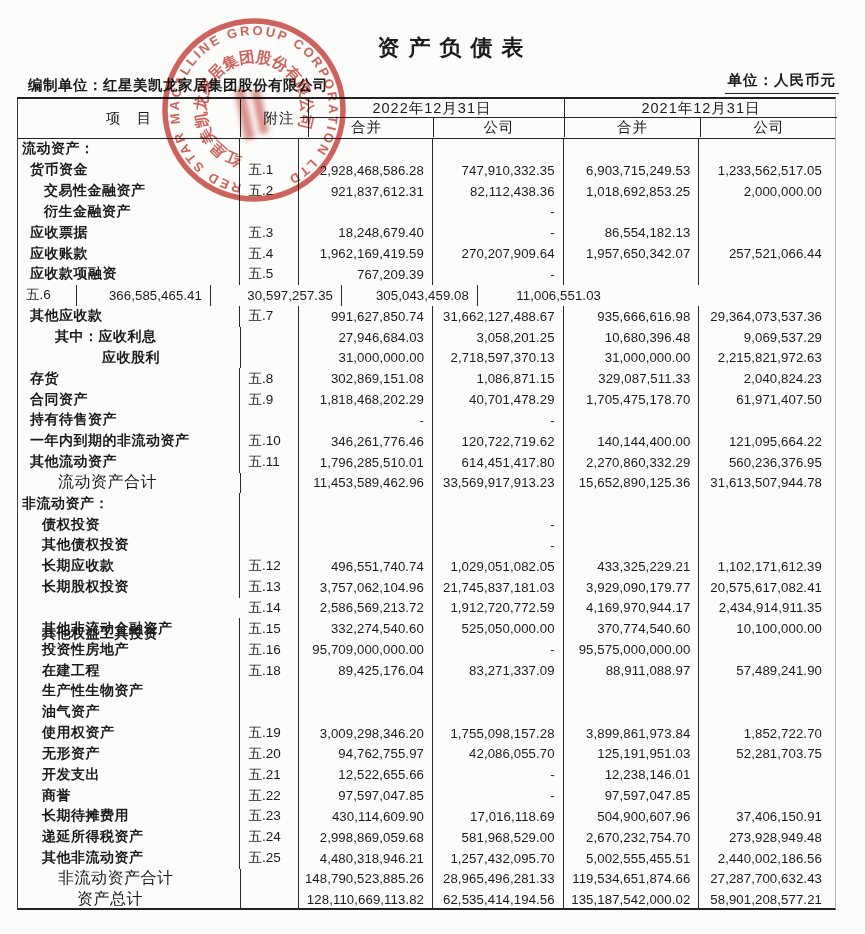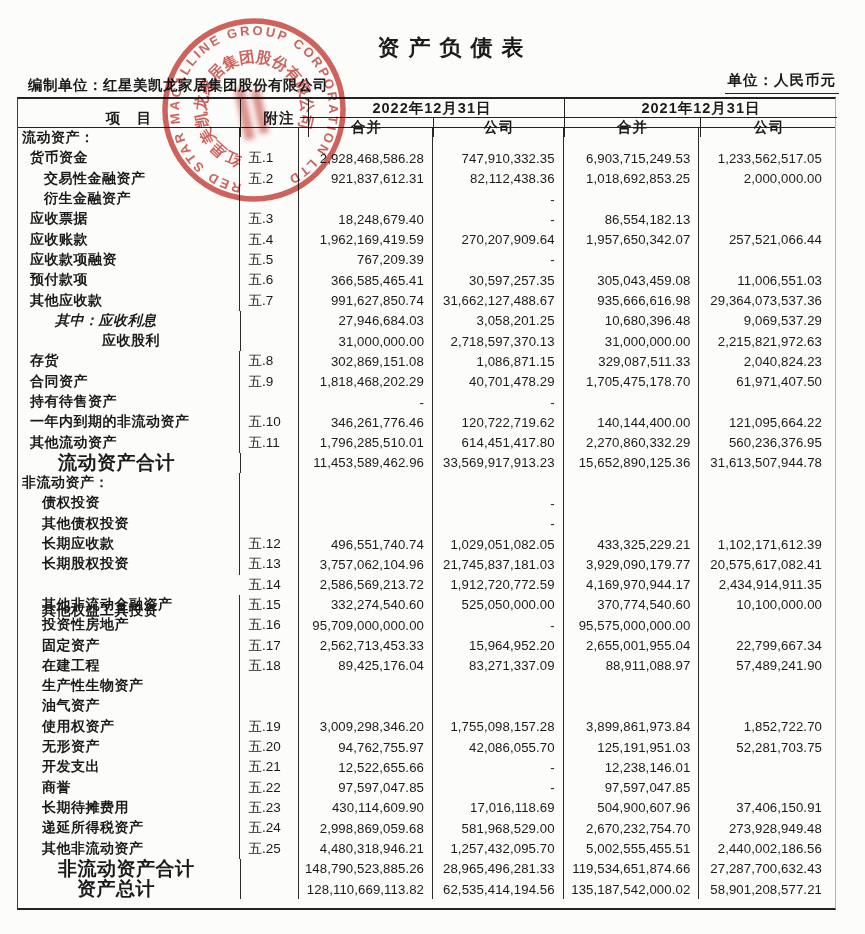--- a/index.html
+++ b/index.html
@@ -9,40 +9,40 @@
   .doc-title{position:absolute;top:33px;left:36px;width:829px;text-align:center;
         font-family:"Liberation Serif","DejaVu Serif",serif;font-size:22px;font-weight:700;
         letter-spacing:9px;text-indent:9px}
   .meta-prep{position:absolute;left:28px;top:76px;font-size:14.5px;font-weight:600;letter-spacing:.5px}
   .meta-unit{position:absolute;right:26px;top:71px;font-size:14.5px;font-weight:600;
         border-bottom:1.6px solid #222;padding:0 3px 3px;letter-spacing:1px}
   
   .sheet{position:absolute;left:17px;top:97px;width:819px;height:813px;
         border-top:2px solid #232323;border-bottom:2.2px solid #232323;
         border-left:1.5px solid #3a3a3a;border-right:1px solid #b5b5b0}
-  .thead{position:relative;height:29px;border-bottom:1.6px solid #232323;font-weight:700}
+  .thead{position:relative;height:40px;border-bottom:1.6px solid #232323;font-weight:400}
   .hc{position:absolute;display:flex;align-items:center;justify-content:center;
         font-size:14.5px;letter-spacing:1px}
   .h-item{left:0;top:0;width:223px;height:38px;border-right:1.6px solid #232323}
   .h-note{left:232px;top:0;width:59px;height:38px;border-right:1.6px solid #232323}
   .h-d22{left:282px;top:0;width:265px;height:19px;border-right:1.6px solid #232323;border-bottom:1.4px solid #232323}
   .h-d21{left:547px;top:0;width:272px;height:19px;border-bottom:1.4px solid #232323}
   .h-s0{left:282px;top:19px;width:134px;height:19px;border-right:1.4px solid #232323}
   .h-s1{left:416px;top:19px;width:131px;height:19px;border-right:1.6px solid #232323}
   .h-s2{left:547px;top:19px;width:136px;height:19px;border-right:1.4px solid #232323}
   .h-s3{left:683px;top:19px;width:136px;height:19px}
   .tbody{display:flex;flex-direction:column;height:771px}
   .trow{flex:1 1 0;display:flex;min-height:0}
   .c{display:flex;align-items:center;border-right:1.4px solid #2a2a2a;overflow:visible;white-space:nowrap}
   .c-item{width:223px;font-size:14px;font-weight:600;letter-spacing:.5px}
   .c-note{width:59px;padding-left:8px;font-size:13.5px;font-weight:500}
   .c-num{justify-content:flex-end;padding-right:8px;font-size:13.2px;font-weight:400;letter-spacing:.1px}
   .c-v0{width:134px}.c-v1{width:131px}.c-v2{width:136px}
   .c-v3{width:136px;border-right:none;padding-right:13px}
-  .trow.total .c-item{font-weight:700;font-size:19px}
+  .trow.total .c-item{font-weight:400;font-size:16px}
   .trow.section .c-item{font-weight:700}
   
   .stamp{position:absolute;left:152px;top:8px;z-index:5;transform:rotate(-12deg);
         opacity:.8;mix-blend-mode:multiply;pointer-events:none}
 </style>
 </head>
 <body>
 
 <div class="page">
 
@@ -134,37 +134,36 @@
         </div>
         <div class="trow item">
           <div class="c c-item" style="padding-left: 12px;">应收款项融资</div>
           <div class="c c-note">五.5</div>
           <div class="c c-num c-v0">767,209.39</div>
           <div class="c c-num c-v1">-</div>
           <div class="c c-num c-v2"></div>
           <div class="c c-num c-v3"></div>
         </div>
         <div class="trow item">
-          <div class="c c-item" style="padding-left: 12px;">预付款项</div>
           <div class="c c-note">五.6</div>
           <div class="c c-num c-v0">366,585,465.41</div>
           <div class="c c-num c-v1">30,597,257.35</div>
           <div class="c c-num c-v2">305,043,459.08</div>
           <div class="c c-num c-v3">11,006,551.03</div>
         </div>
         <div class="trow item">
           <div class="c c-item" style="padding-left: 12px;">其他应收款</div>
           <div class="c c-note">五.7</div>
           <div class="c c-num c-v0">991,627,850.74</div>
           <div class="c c-num c-v1">31,662,127,488.67</div>
           <div class="c c-num c-v2">935,666,616.98</div>
           <div class="c c-num c-v3">29,364,073,537.36</div>
         </div>
         <div class="trow item">
-          <div class="c c-item" style="padding-left: 37px; font-style: italic;">其中：应收利息</div>
+          <div class="c c-item" style="padding-left: 37px;">其中：应收利息</div>
           <div class="c c-note"></div>
           <div class="c c-num c-v0">27,946,684.03</div>
           <div class="c c-num c-v1">3,058,201.25</div>
           <div class="c c-num c-v2">10,680,396.48</div>
           <div class="c c-num c-v3">9,069,537.29</div>
         </div>
         <div class="trow item">
           <div class="c c-item" style="padding-left: 84px;">应收股利</div>
           <div class="c c-note"></div>
           <div class="c c-num c-v0">31,000,000.00</div>
@@ -278,28 +277,20 @@
         </div>
         <div class="trow item">
           <div class="c c-item" style="padding-left: 24px;">投资性房地产</div>
           <div class="c c-note">五.16</div>
           <div class="c c-num c-v0">95,709,000,000.00</div>
           <div class="c c-num c-v1">-</div>
           <div class="c c-num c-v2">95,575,000,000.00</div>
           <div class="c c-num c-v3"></div>
         </div>
         <div class="trow item">
-          <div class="c c-item" style="padding-left: 24px;">固定资产</div>
-          <div class="c c-note">五.17</div>
-          <div class="c c-num c-v0">2,562,713,453.33</div>
-          <div class="c c-num c-v1">15,964,952.20</div>
-          <div class="c c-num c-v2">2,655,001,955.04</div>
-          <div class="c c-num c-v3">22,799,667.34</div>
-        </div>
-        <div class="trow item">
           <div class="c c-item" style="padding-left: 24px;">在建工程</div>
           <div class="c c-note">五.18</div>
           <div class="c c-num c-v0">89,425,176.04</div>
           <div class="c c-num c-v1">83,271,337.09</div>
           <div class="c c-num c-v2">88,911,088.97</div>
           <div class="c c-num c-v3">57,489,241.90</div>
         </div>
         <div class="trow item">
           <div class="c c-item" style="padding-left: 24px;">生产性生物资产</div>
           <div class="c c-note"></div>

